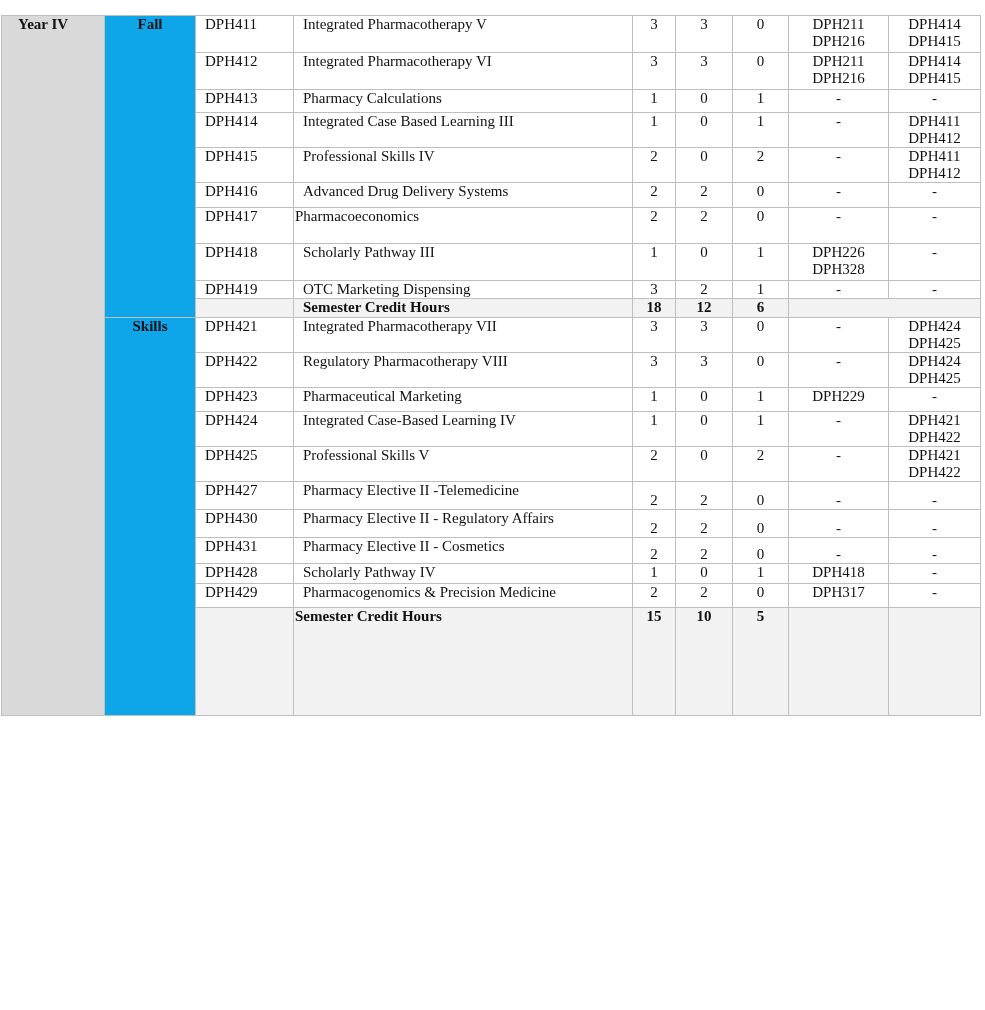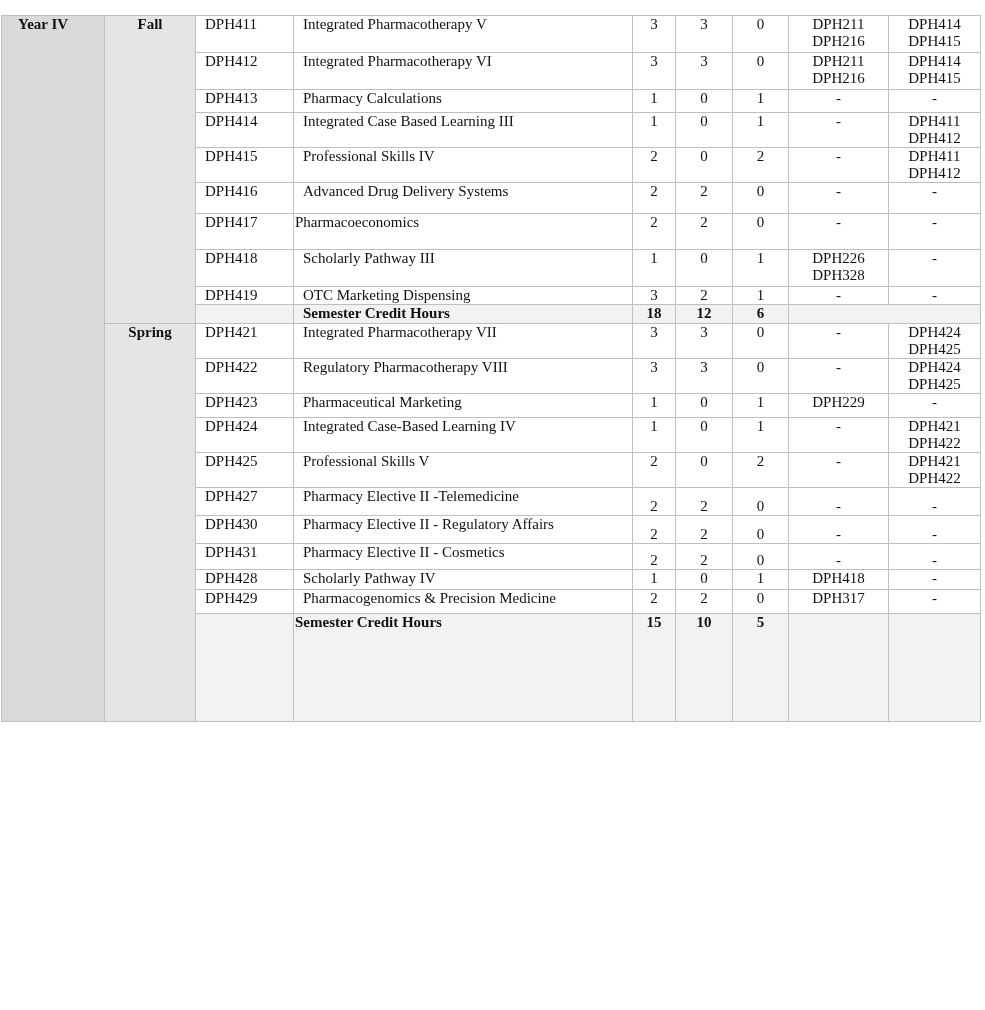--- a/index.html
+++ b/index.html
@@ -1,20 +1,20 @@
 <!DOCTYPE html>
 <html><head>
 <meta charset="utf-8">
 <style>
   html, body { margin:0; padding:0; background:#ffffff; }
   body { width:985px; height:1010px; position:relative; font-family:"Liberation Serif", serif; font-size:15px; color:#111; }
   table.curr { position:absolute; left:1px; top:15px; border-collapse:collapse; table-layout:fixed; width:979px; }
   table.curr td { border:1px solid #bfbfbf; padding:0; vertical-align:top; line-height:17px; overflow:hidden; }
   td.year { background:#d9d9d9; font-weight:bold; text-align:left; vertical-align:middle; padding-left:16px !important; }
-  td.sem { background:#e5e5e5; font-weight:bold; text-align:center; vertical-align:middle; }
+  td.sem { background:#0ea5e9; font-weight:bold; text-align:center; vertical-align:middle; }
   td.code { padding-left:9px !important; }
   td.title { padding-left:9px !important; white-space:nowrap; }
   td.title.flush { padding-left:1px !important; }
   td.num { text-align:center; }
   td.req { text-align:center; }
   td.low { vertical-align:bottom !important; }
   tr.sub td.cell { background:#f2f2f2; font-weight:bold;margin-left:8px; }
   .lines span { display:block; }
 </style>
 </head>
@@ -99,21 +99,21 @@
         <td class="num">0</td>
         <td class="num">2</td>
         <td class="req lines">
           <span>-</span>
         </td>
         <td class="req lines">
           <span>DPH411</span>
           <span>DPH412</span>
         </td>
       </tr>
-      <tr style="height: 31px; margin-top: 48px;">
+      <tr style="height: 25px; margin-top: 48px;">
         <td class="code">DPH416</td>
         <td class="title">Advanced Drug Delivery Systems</td>
         <td class="num">2</td>
         <td class="num">2</td>
         <td class="num">0</td>
         <td class="req lines">
           <span>-</span>
         </td>
         <td class="req lines">
           <span>-</span>
@@ -161,21 +161,21 @@
       </tr>
       <tr class="sub" style="height: 19px;">
         <td class="cell"></td>
         <td class="cell title">Semester Credit Hours</td>
         <td class="cell num">18</td>
         <td class="cell num">12</td>
         <td class="cell num">6</td>
         <td class="cell" colspan="2"></td>
       </tr>
       <tr style="height: 35px;">
-        <td class="sem" rowspan="11">Spring</td>
+        <td class="sem" rowspan="11">Skills</td>
         <td class="code">DPH421</td>
         <td class="title">Integrated Pharmacotherapy VII</td>
         <td class="num">3</td>
         <td class="num">3</td>
         <td class="num">0</td>
         <td class="req lines">
           <span>-</span>
         </td>
         <td class="req lines">
           <span>DPH424</span>

